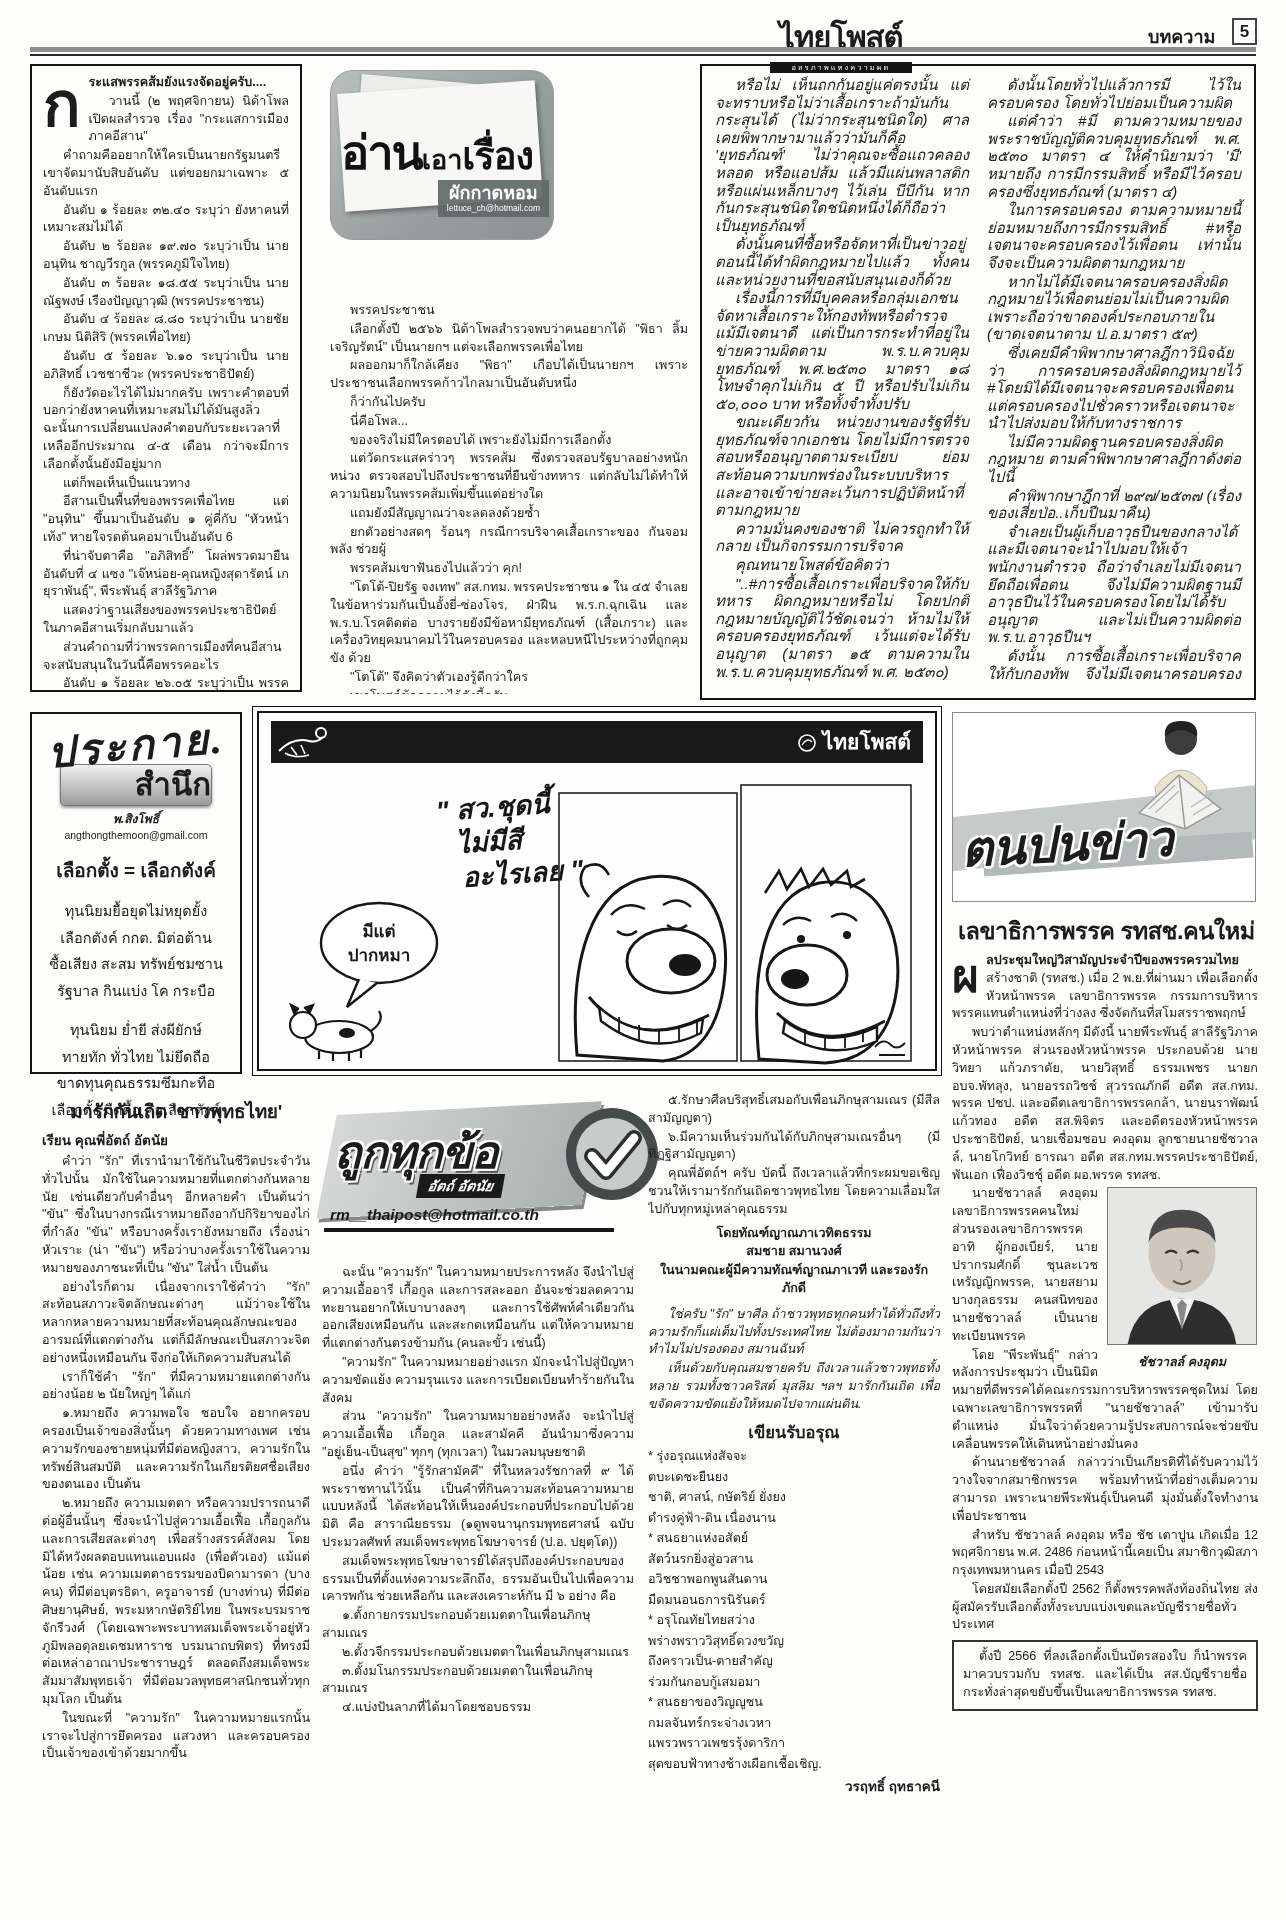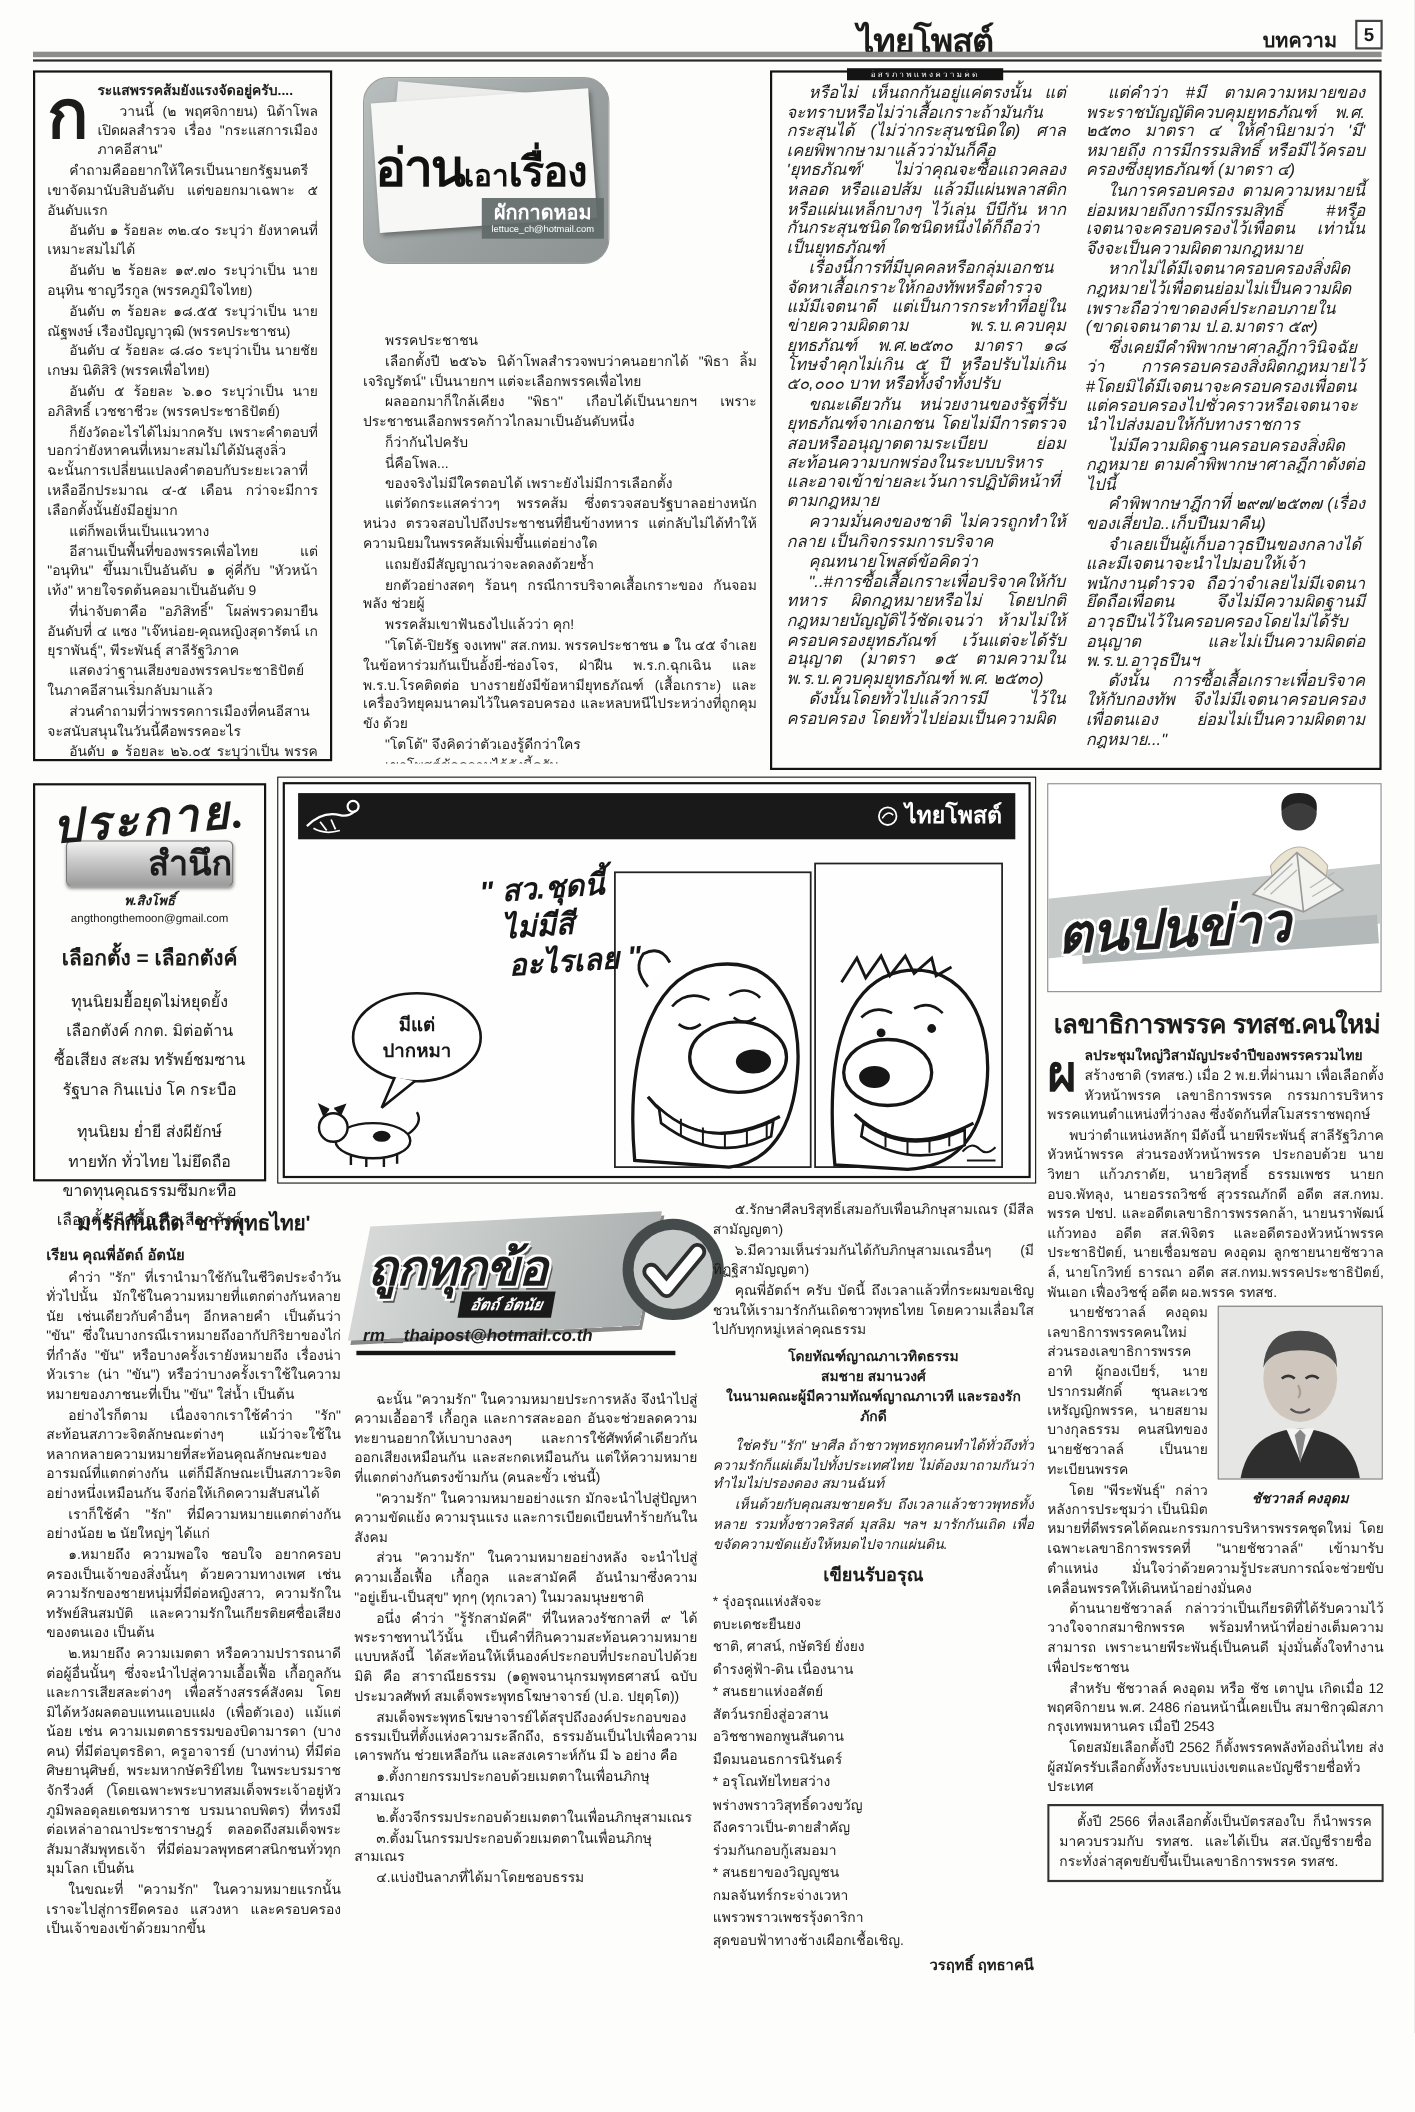--- a/index.html
+++ b/index.html
@@ -110,21 +110,21 @@
     <div>
         <p>วานนี้ (๒ พฤศจิกายน) นิด้าโพล เปิดผลสำรวจ เรื่อง "กระแสการเมือง ภาคอีสาน"</p>
         <p>คำถามคืออยากให้ใครเป็นนายกรัฐมนตรี เขาจัดมานับสิบอันดับ แต่ขอยกมาเฉพาะ ๕ อันดับแรก</p>
         <p>อันดับ ๑ ร้อยละ ๓๒.๔๐ ระบุว่า ยังหาคนที่เหมาะสมไม่ได้</p>
         <p>อันดับ ๒ ร้อยละ ๑๙.๗๐ ระบุว่าเป็น นายอนุทิน ชาญวีรกูล (พรรคภูมิใจไทย)</p>
         <p>อันดับ ๓ ร้อยละ ๑๘.๕๕ ระบุว่าเป็น นายณัฐพงษ์ เรืองปัญญาวุฒิ (พรรคประชาชน)</p>
         <p>อันดับ ๔ ร้อยละ ๘.๘๐ ระบุว่าเป็น นายชัยเกษม นิติสิริ (พรรคเพื่อไทย)</p>
         <p>อันดับ ๕ ร้อยละ ๖.๑๐ ระบุว่าเป็น นายอภิสิทธิ์ เวชชาชีวะ (พรรคประชาธิปัตย์)</p>
         <p>ก็ยังวัดอะไรได้ไม่มากครับ เพราะคำตอบที่บอกว่ายังหาคนที่เหมาะสมไม่ได้มันสูงลิ่ว ฉะนั้นการเปลี่ยนแปลงคำตอบกับระยะเวลาที่เหลืออีกประมาณ ๔-๕ เดือน กว่าจะมีการเลือกตั้งนั้นยังมีอยู่มาก</p>
         <p>แต่ก็พอเห็นเป็นแนวทาง</p>
-        <p>อีสานเป็นพื้นที่ของพรรคเพื่อไทย แต่ "อนุทิน" ขึ้นมาเป็นอันดับ ๑ คู่คี่กับ "หัวหน้าเท้ง" หายใจรดต้นคอมาเป็นอันดับ 9</p>
+        <p>อีสานเป็นพื้นที่ของพรรคเพื่อไทย แต่ "อนุทิน" ขึ้นมาเป็นอันดับ ๑ คู่คี่กับ "หัวหน้าเท้ง" หายใจรดต้นคอมาเป็นอันดับ 6</p>
         <p>ที่น่าจับตาคือ "อภิสิทธิ์" โผล่พรวดมายืนอันดับที่ ๔ แซง "เจ๊หน่อย-คุณหญิงสุดารัตน์ เกยุราพันธุ์", พีระพันธุ์ สาลีรัฐวิภาค</p>
         <p>แสดงว่าฐานเสียงของพรรคประชาธิปัตย์ในภาคอีสานเริ่มกลับมาแล้ว</p>
         <p>ส่วนคำถามที่ว่าพรรคการเมืองที่คนอีสานจะสนับสนุนในวันนี้คือพรรคอะไร</p>
         <p>อันดับ ๑ ร้อยละ ๒๖.๐๕ ระบุว่าเป็น พรรคประชาชน</p>
       </div>
   </div>
 
   <div class="abs read-graphic" style="left:330px; top:70px; width:224px; height:170px;border-radius:23px;">
     <div class="sheet2"></div>
     <div class="sheet1"></div>
@@ -152,20 +152,21 @@
         <p>"โตโต้-ปิยรัฐ จงเทพ" สส.กทม. พรรคประชาชน ๑ ใน ๔๕ จำเลยในข้อหาร่วมกันเป็นอั้งยี่-ซ่องโจร, ฝ่าฝืน พ.ร.ก.ฉุกเฉิน และ พ.ร.บ.โรคติดต่อ บางรายยังมีข้อหามียุทธภัณฑ์ (เสื้อเกราะ) และเครื่องวิทยุคมนาคมไว้ในครอบครอง และหลบหนีไประหว่างที่ถูกคุมขัง ด้วย</p>
         <p>"โตโต้" จึงคิดว่าตัวเองรู้ดีกว่าใคร</p>
         <p>เขาโพสต์ข้อความไว้ดังนี้ครับ</p>
       </div>
 
   </div>
 
   <div class="abs law-box" style="left:700px; top:64px; width:556px; height:636px; overflow:hidden;">
     <div>
         <p>หรือไม่ เห็นถกกันอยู่แค่ตรงนั้น แต่จะทราบหรือไม่ว่าเสื้อเกราะถ้ามันกันกระสุนได้ (ไม่ว่ากระสุนชนิดใด) ศาลเคยพิพากษามาแล้วว่ามันก็คือ 'ยุทธภัณฑ์' ไม่ว่าคุณจะซื้อแถวคลองหลอด หรือแอปส้ม แล้วมีแผ่นพลาสติกหรือแผ่นเหล็กบางๆ ไว้เล่น บีบีกัน หากกันกระสุนชนิดใดชนิดหนึ่งได้ก็ถือว่าเป็นยุทธภัณฑ์</p>
+        <p>ดังนั้นคนที่ซื้อหรือจัดหาที่เป็นข่าวอยู่ตอนนี้ได้ทำผิดกฎหมายไปแล้ว ทั้งคนและหน่วยงานที่ขอสนับสนุนเองก็ด้วย</p>
         <p>เรื่องนี้การที่มีบุคคลหรือกลุ่มเอกชนจัดหาเสื้อเกราะให้กองทัพหรือตำรวจ แม้มีเจตนาดี แต่เป็นการกระทำที่อยู่ในข่ายความผิดตาม พ.ร.บ.ควบคุมยุทธภัณฑ์ พ.ศ.๒๕๓๐ มาตรา ๑๘ โทษจำคุกไม่เกิน ๕ ปี หรือปรับไม่เกิน ๕๐,๐๐๐ บาท หรือทั้งจำทั้งปรับ</p>
         <p>ขณะเดียวกัน หน่วยงานของรัฐที่รับยุทธภัณฑ์จากเอกชน โดยไม่มีการตรวจสอบหรืออนุญาตตามระเบียบ ย่อมสะท้อนความบกพร่องในระบบบริหาร และอาจเข้าข่ายละเว้นการปฏิบัติหน้าที่ตามกฎหมาย</p>
         <p>ความมั่นคงของชาติ ไม่ควรถูกทำให้กลาย เป็นกิจกรรมการบริจาค</p>
         <p>คุณทนายโพสต์ข้อคิดว่า</p>
         <p>"..#การซื้อเสื้อเกราะเพื่อบริจาคให้กับทหาร ผิดกฎหมายหรือไม่ โดยปกติกฎหมายบัญญัติไว้ชัดเจนว่า ห้ามไม่ให้ครอบครองยุทธภัณฑ์ เว้นแต่จะได้รับอนุญาต (มาตรา ๑๕ ตามความใน พ.ร.บ.ควบคุมยุทธภัณฑ์ พ.ศ. ๒๕๓๐)</p>
         <p>ดังนั้นโดยทั่วไปแล้วการมี ไว้ในครอบครอง โดยทั่วไปย่อมเป็นความผิด</p>
         <p>แต่คำว่า #มี ตามความหมายของพระราชบัญญัติควบคุมยุทธภัณฑ์ พ.ศ. ๒๕๓๐ มาตรา ๔ ให้คำนิยามว่า 'มี' หมายถึง การมีกรรมสิทธิ์ หรือมีไว้ครอบครองซึ่งยุทธภัณฑ์ (มาตรา ๔)</p>
         <p>ในการครอบครอง ตามความหมายนี้ย่อมหมายถึงการมีกรรมสิทธิ์ #หรือเจตนาจะครอบครองไว้เพื่อตน เท่านั้น จึงจะเป็นความผิดตามกฎหมาย</p>
         <p>หากไม่ได้มีเจตนาครอบครองสิ่งผิดกฎหมายไว้เพื่อตนย่อมไม่เป็นความผิดเพราะถือว่าขาดองค์ประกอบภายใน (ขาดเจตนาตาม ป.อ.มาตรา ๕๙)</p>
         <p>ซึ่งเคยมีคำพิพากษาศาลฎีกาวินิจฉัยว่า การครอบครองสิ่งผิดกฎหมายไว้ #โดยมิได้มีเจตนาจะครอบครองเพื่อตน แต่ครอบครองไปชั่วคราวหรือเจตนาจะนำไปส่งมอบให้กับทางราชการ</p>

